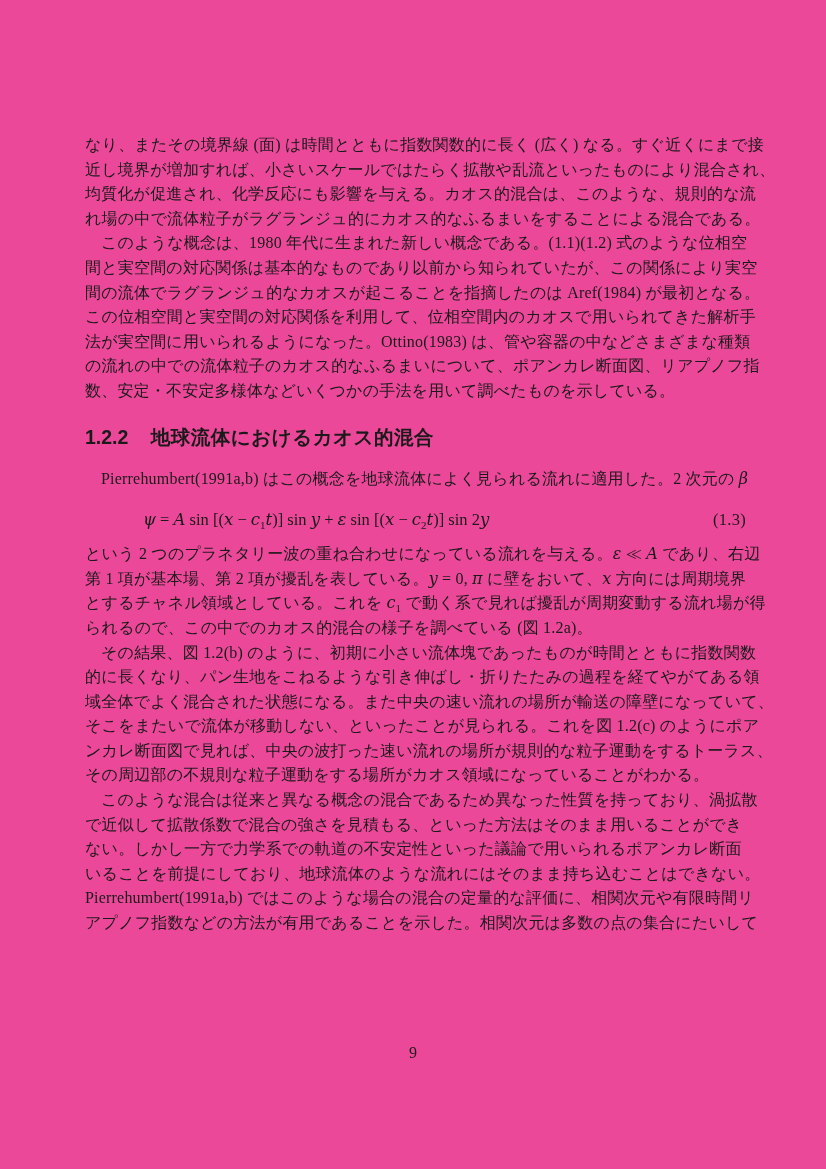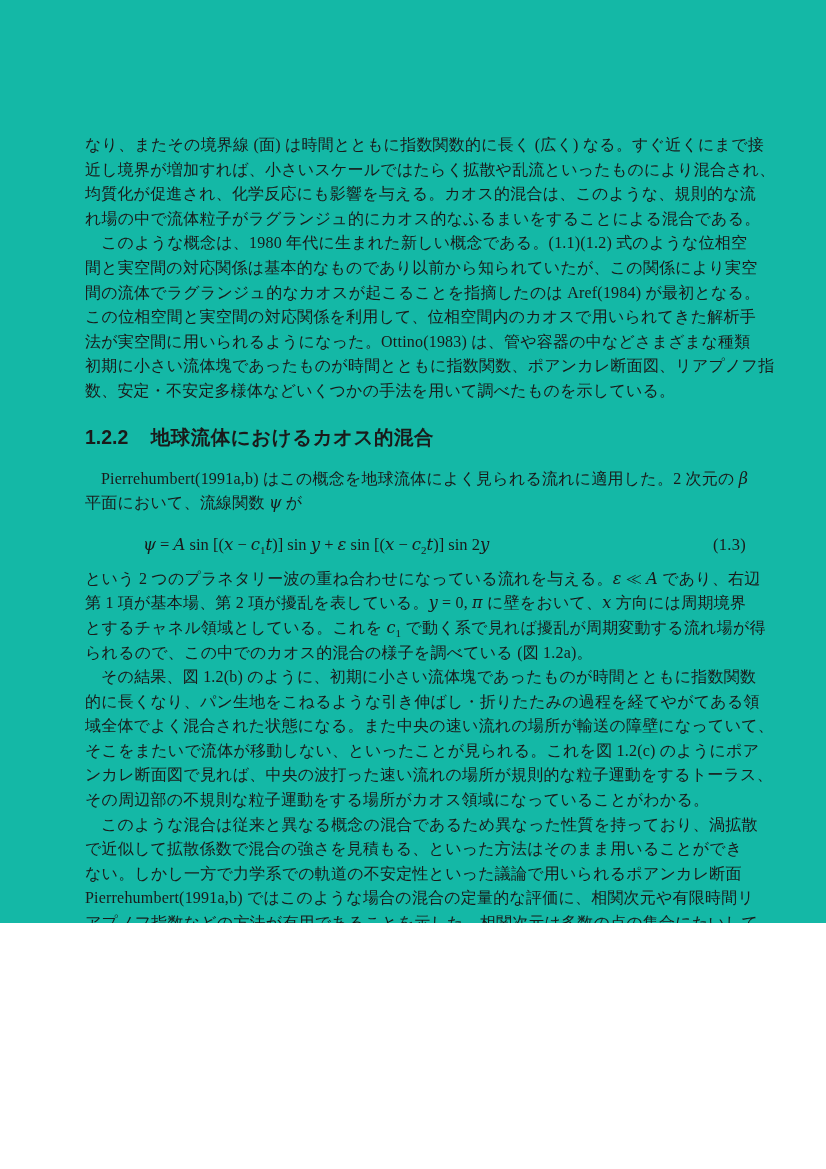--- a/index.html
+++ b/index.html
@@ -5,23 +5,23 @@
   html, body { margin: 0; padding: 0; }
   body {
     width: 826px; height: 1169px;
     background: #ffffff;
     font-family: "Liberation Serif", "DejaVu Serif", serif;
     color: #1a1a1a;
     -webkit-font-smoothing: antialiased;
   }
   .page {
     position: relative;
-    width: 826px; height: 923px;
+    width: 826px; height: 1169px;
     overflow: hidden;
-    background: #14b8a6;
+    background: #ec4899;
   }
   .content {
     position: absolute;
     left: 85px; top: 133px;
     width: 661px;
   }
   .para {
     font-size: 16px;
     line-height: 24.6px;
     letter-spacing: 0.2px;
@@ -75,27 +75,26 @@
         <div class="line">近し境界が増加すれば、小さいスケールではたらく拡散や乱流といったものにより混合され、</div>
         <div class="line">均質化が促進され、化学反応にも影響を与える。カオス的混合は、このような、規則的な流</div>
         <div class="line">れ場の中で流体粒子がラグランジュ的にカオス的なふるまいをすることによる混合である。</div>
       </div>
       <div class="para indent">
         <div class="line">このような概念は、1980 年代に生まれた新しい概念である。(1.1)(1.2) 式のような位相空</div>
         <div class="line">間と実空間の対応関係は基本的なものであり以前から知られていたが、この関係により実空</div>
         <div class="line">間の流体でラグランジュ的なカオスが起こることを指摘したのは Aref(1984) が最初となる。</div>
         <div class="line">この位相空間と実空間の対応関係を利用して、位相空間内のカオスで用いられてきた解析手</div>
         <div class="line">法が実空間に用いられるようになった。Ottino(1983) は、管や容器の中などさまざまな種類</div>
-        <div class="line">初期に小さい流体塊であったものが時間とともに指数関数、ポアンカレ断面図、リアプノフ指</div>
+        <div class="line">の流れの中での流体粒子のカオス的なふるまいについて、ポアンカレ断面図、リアプノフ指</div>
         <div class="line">数、安定・不安定多様体などいくつかの手法を用いて調べたものを示している。</div>
       </div>
       <div class="heading"><span class="sec-num">1.2.2</span><span>地球流体におけるカオス的混合</span></div>
       <div class="para indent">
         <div class="line">Pierrehumbert(1991a,b) はこの概念を地球流体によく見られる流れに適用した。2 次元の <span class="math">β</span></div>
-        <div class="line">平面において、流線関数 <span class="math">ψ</span> が</div>
       </div>
       <div class="equation">
         <span class="eq-body"><span class="math">ψ</span> = <span class="math">A</span> sin [(<span class="math">x</span> − <span class="math">c</span><sub class="subnum">1</sub><span class="math">t</span>)] sin <span class="math">y</span> + <span class="math">ε</span> sin [(<span class="math">x</span> − <span class="math">c</span><sub class="subnum">2</sub><span class="math">t</span>)] sin 2<span class="math">y</span></span>
         <span class="eq-number">(1.3)</span>
       </div>
       <div class="para">
         <div class="line">という 2 つのプラネタリー波の重ね合わせになっている流れを与える。<span class="math">ε</span> ≪ <span class="math">A</span> であり、右辺</div>
         <div class="line">第 1 項が基本場、第 2 項が擾乱を表している。<span class="math">y</span> = 0, <span class="math">π</span> に壁をおいて、<span class="math">x</span> 方向には周期境界</div>
         <div class="line">とするチャネル領域としている。これを <span class="math">c</span><sub class="subnum">1</sub> で動く系で見れば擾乱が周期変動する流れ場が得</div>
         <div class="line">られるので、この中でのカオス的混合の様子を調べている (図 1.2a)。</div>
@@ -105,18 +104,19 @@
         <div class="line">的に長くなり、パン生地をこねるような引き伸ばし・折りたたみの過程を経てやがてある領</div>
         <div class="line">域全体でよく混合された状態になる。また中央の速い流れの場所が輸送の障壁になっていて、</div>
         <div class="line">そこをまたいで流体が移動しない、といったことが見られる。これを図 1.2(c) のようにポア</div>
         <div class="line">ンカレ断面図で見れば、中央の波打った速い流れの場所が規則的な粒子運動をするトーラス、</div>
         <div class="line">その周辺部の不規則な粒子運動をする場所がカオス領域になっていることがわかる。</div>
       </div>
       <div class="para indent">
         <div class="line">このような混合は従来と異なる概念の混合であるため異なった性質を持っており、渦拡散</div>
         <div class="line">で近似して拡散係数で混合の強さを見積もる、といった方法はそのまま用いることができ</div>
         <div class="line">ない。しかし一方で力学系での軌道の不安定性といった議論で用いられるポアンカレ断面</div>
+        <div class="line">いることを前提にしており、地球流体のような流れにはそのまま持ち込むことはできない。</div>
         <div class="line">Pierrehumbert(1991a,b) ではこのような場合の混合の定量的な評価に、相関次元や有限時間リ</div>
         <div class="line">アプノフ指数などの方法が有用であることを示した。相関次元は多数の点の集合にたいして</div>
       </div>
     </div>
   <div class="page-number">9</div>
 </div>
 
 </body></html>

